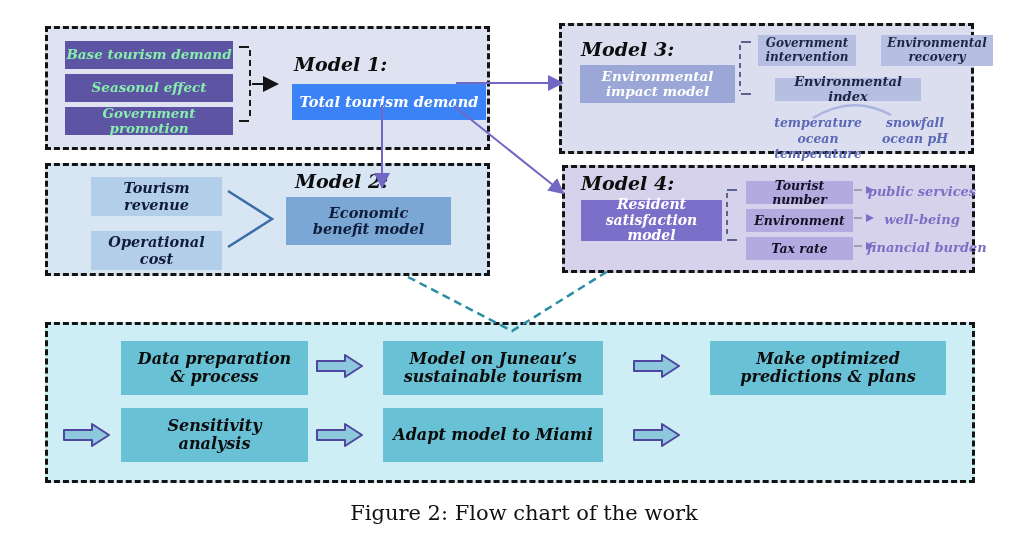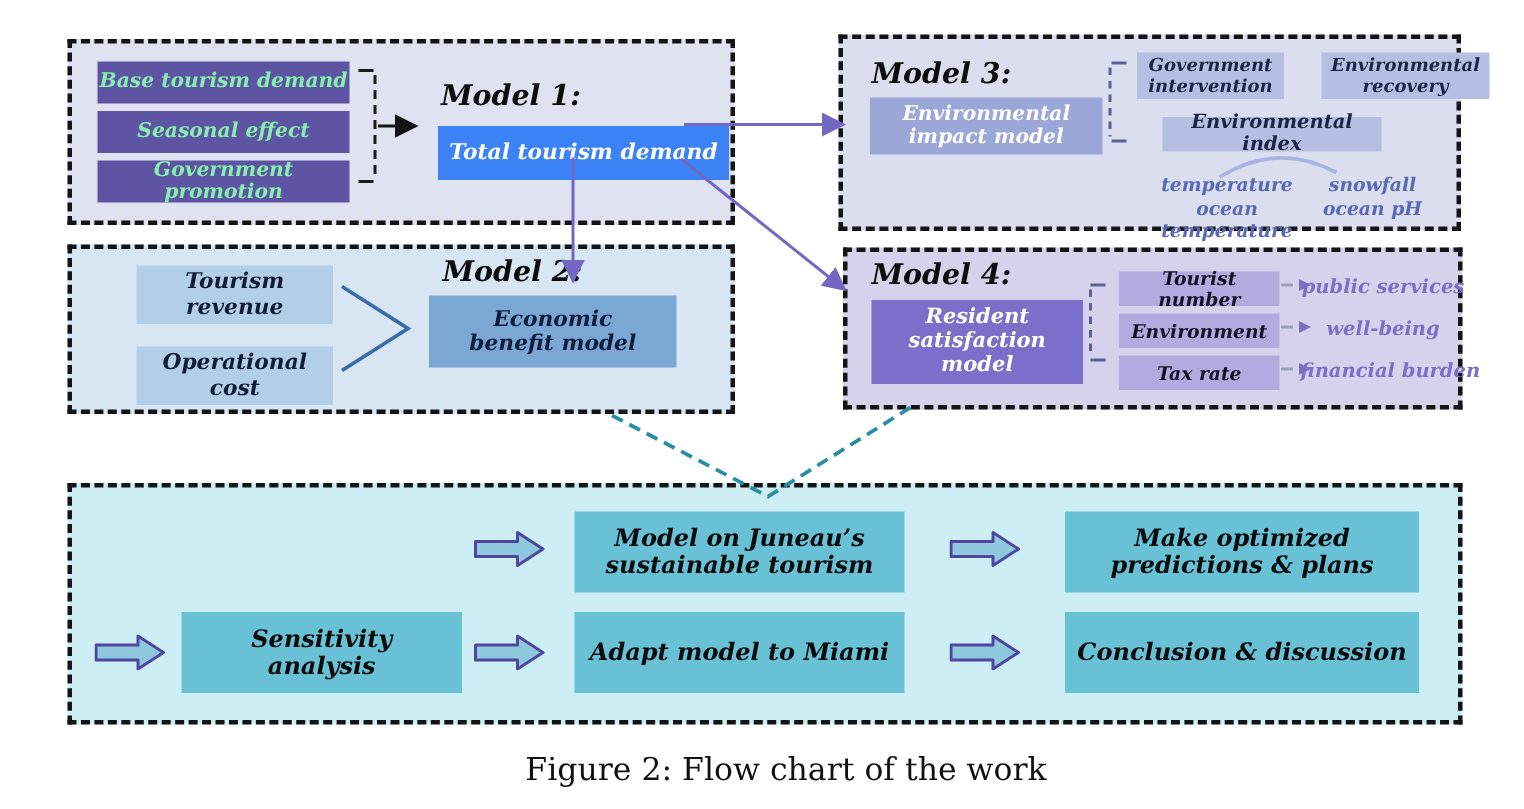--- a/index.html
+++ b/index.html
@@ -14,21 +14,21 @@
   .m1-output{left:244px;top:39px;width:194px;height:36px;background:#3b82f6;color:#ffffff;font-size:14.5px;margin-top:16px;}
   
   .m2-input{left:43px;width:131px;height:39px;background:#b3cee8;color:#101c38;font-size:14.5px;}
   .m2-output{left:238px;top:31px;width:165px;height:48px;background:#7ba7d4;color:#0e1d3a;font-size:14.5px;padding:2px 14px;}
   
   .m3-model{left:18px;top:39px;width:155px;height:38px;background:#9aa7d7;color:#ffffff;font-size:13.5px;padding:1px 10px;}
   .m3-factor{top:9px;width:98px;height:31px;background:#b6bfe1;color:#1b2442;font-size:12px;padding:1px 4px;}
   .m3-index{left:213px;top:52px;width:146px;height:23px;background:#b6bfe1;color:#1b2442;font-size:13px;}
   .m3-term{position:absolute;font-style:italic;font-weight:bold;font-size:12.5px;color:#5a68b5;text-align:center;}
   
-  .m4-model{left:16px;top:32px;width:141px;height:56px;background:#7b6fc9;color:#ffffff;font-size:14px;padding:1px 8px;}
+  .m4-model{left:16px;top:32px;width:141px;height:41px;background:#7b6fc9;color:#ffffff;font-size:14px;padding:1px 8px;}
   .m4-factor{left:181px;width:107px;height:23px;background:#b3abdf;color:#121225;font-size:12.5px;}
   .m4-impact{position:absolute;left:302px;width:110px;font-style:italic;font-weight:bold;font-size:13px;color:#7c6fc6;text-align:center;white-space:nowrap;}
   
   .step{background:#69c1d6;color:#0b0b0b;font-size:16px;padding:2px 8px;}
   .flow-arrow{position:absolute;width:48px;height:24px;}
   
   #caption{position:absolute;left:0;top:501px;width:100%;text-align:center;
            font-size:21px;color:#111;font-family:"DejaVu Serif", serif;margin-left:16px;}
   #connectors{position:absolute;left:0;top:0;pointer-events:none;z-index:20;}
 </style>
@@ -69,25 +69,25 @@
     <div class="box m4-model">Resident satisfaction model</div>
     <div class="box m4-factor" style="top:13px;">Tourist number</div>
     <div class="box m4-factor" style="top:41px;">Environment</div>
     <div class="box m4-factor" style="top:69px;">Tax rate</div>
     <div class="m4-impact" style="top:16px;">public services</div>
     <div class="m4-impact" style="top:44px;">well-being</div>
     <div class="m4-impact" style="top:72px;">financial burden</div>
   </div>
 
   <div class="panel" style="left:45px;top:322px;width:930px;height:161px;background:#cdeef5;">
+    <div class="box step" style="left:73px;top:16px;width:187px;height:54px;">Data preparation &amp; process</div>
     <div class="box step" style="left:335px;top:16px;width:220px;height:54px;">Model on Juneau’s sustainable tourism</div>
     <div class="box step" style="left:662px;top:16px;width:236px;height:54px;">Make optimized predictions &amp; plans</div>
     <div class="box step" style="left:73px;top:83px;width:187px;height:54px;">Sensitivity analysis</div>
     <div class="box step" style="left:335px;top:83px;width:220px;height:54px;">Adapt model to Miami</div>
-    <div class="box step" style="left:662px;top:83px;width:236px;height:54px;">Conclusion &amp; discussion</div>
 
     <svg class="flow-arrow" style="left:268px;top:29px;" viewBox="0 0 48 24">
         <polygon points="1,7 29,7 29,1 46,12 29,23 29,17 1,17" fill="#8dc8dc" stroke="#4f46a0" stroke-width="2" stroke-linejoin="round"></polygon>
       </svg>
     <svg class="flow-arrow" style="left:585px;top:29px;" viewBox="0 0 48 24">
         <polygon points="1,7 29,7 29,1 46,12 29,23 29,17 1,17" fill="#8dc8dc" stroke="#4f46a0" stroke-width="2" stroke-linejoin="round"></polygon>
       </svg>
     <svg class="flow-arrow" style="left:15px;top:98px;" viewBox="0 0 48 24">
         <polygon points="1,7 29,7 29,1 46,12 29,23 29,17 1,17" fill="#8dc8dc" stroke="#4f46a0" stroke-width="2" stroke-linejoin="round"></polygon>
       </svg>

